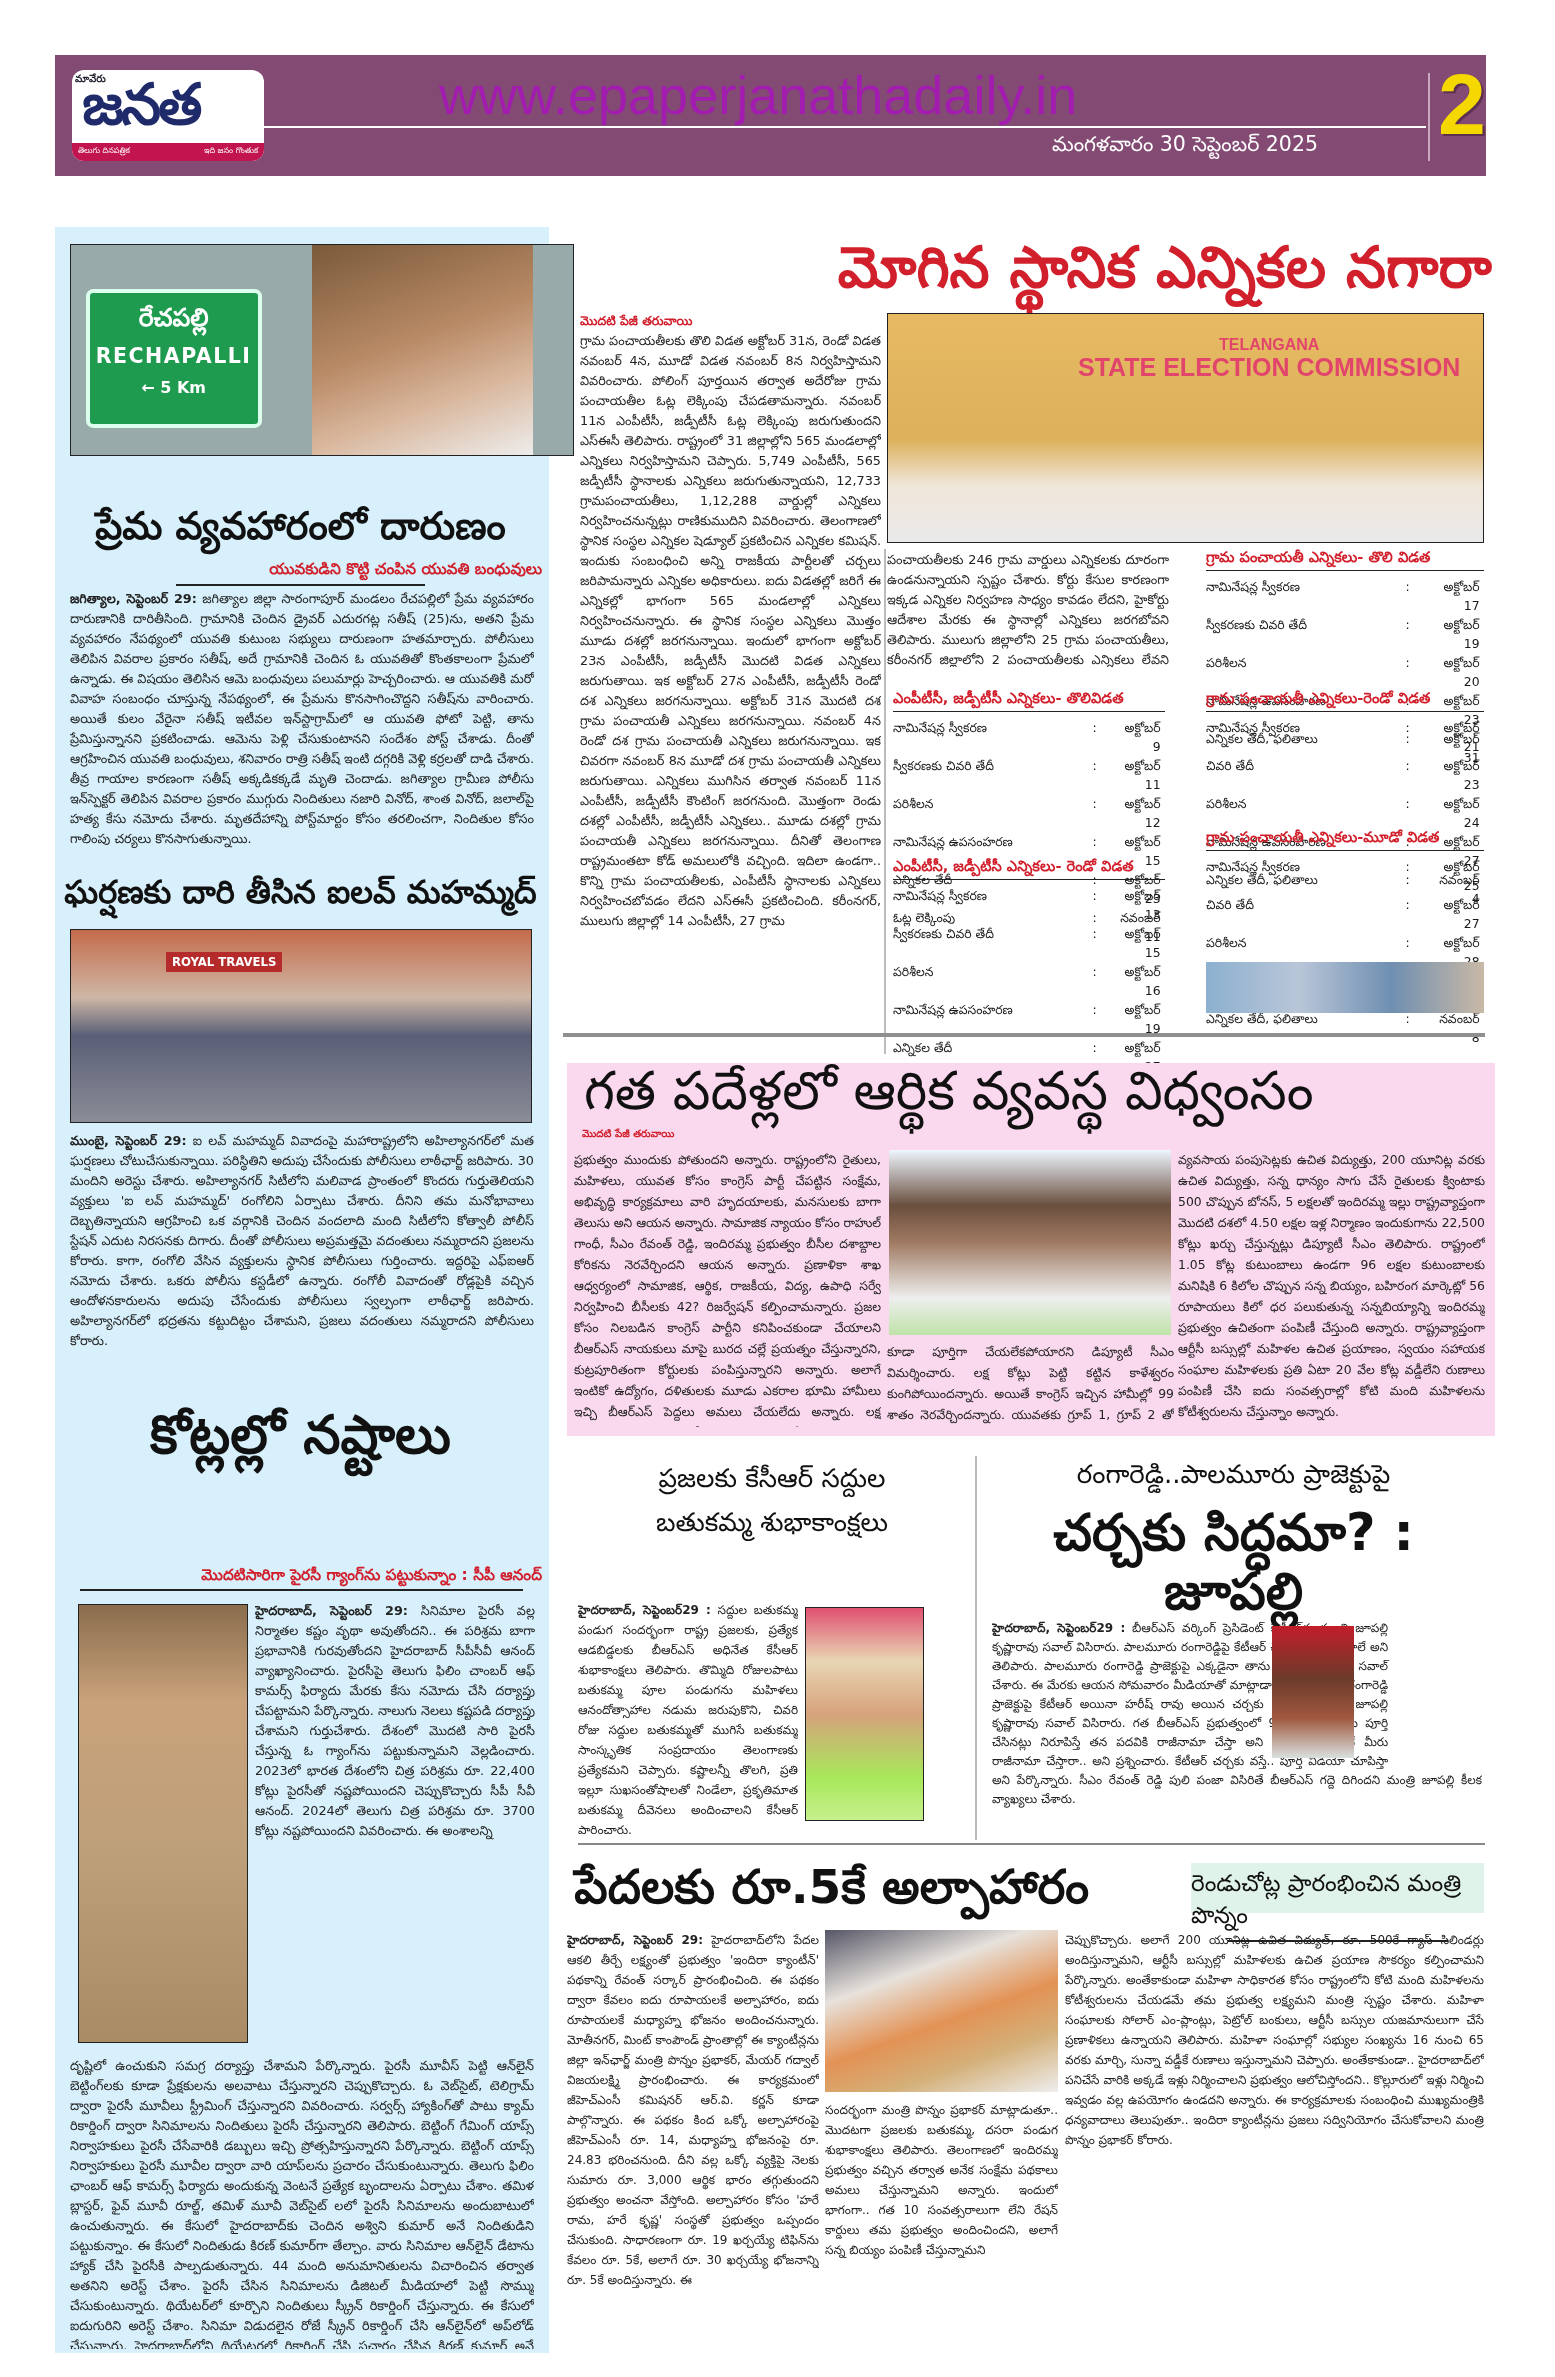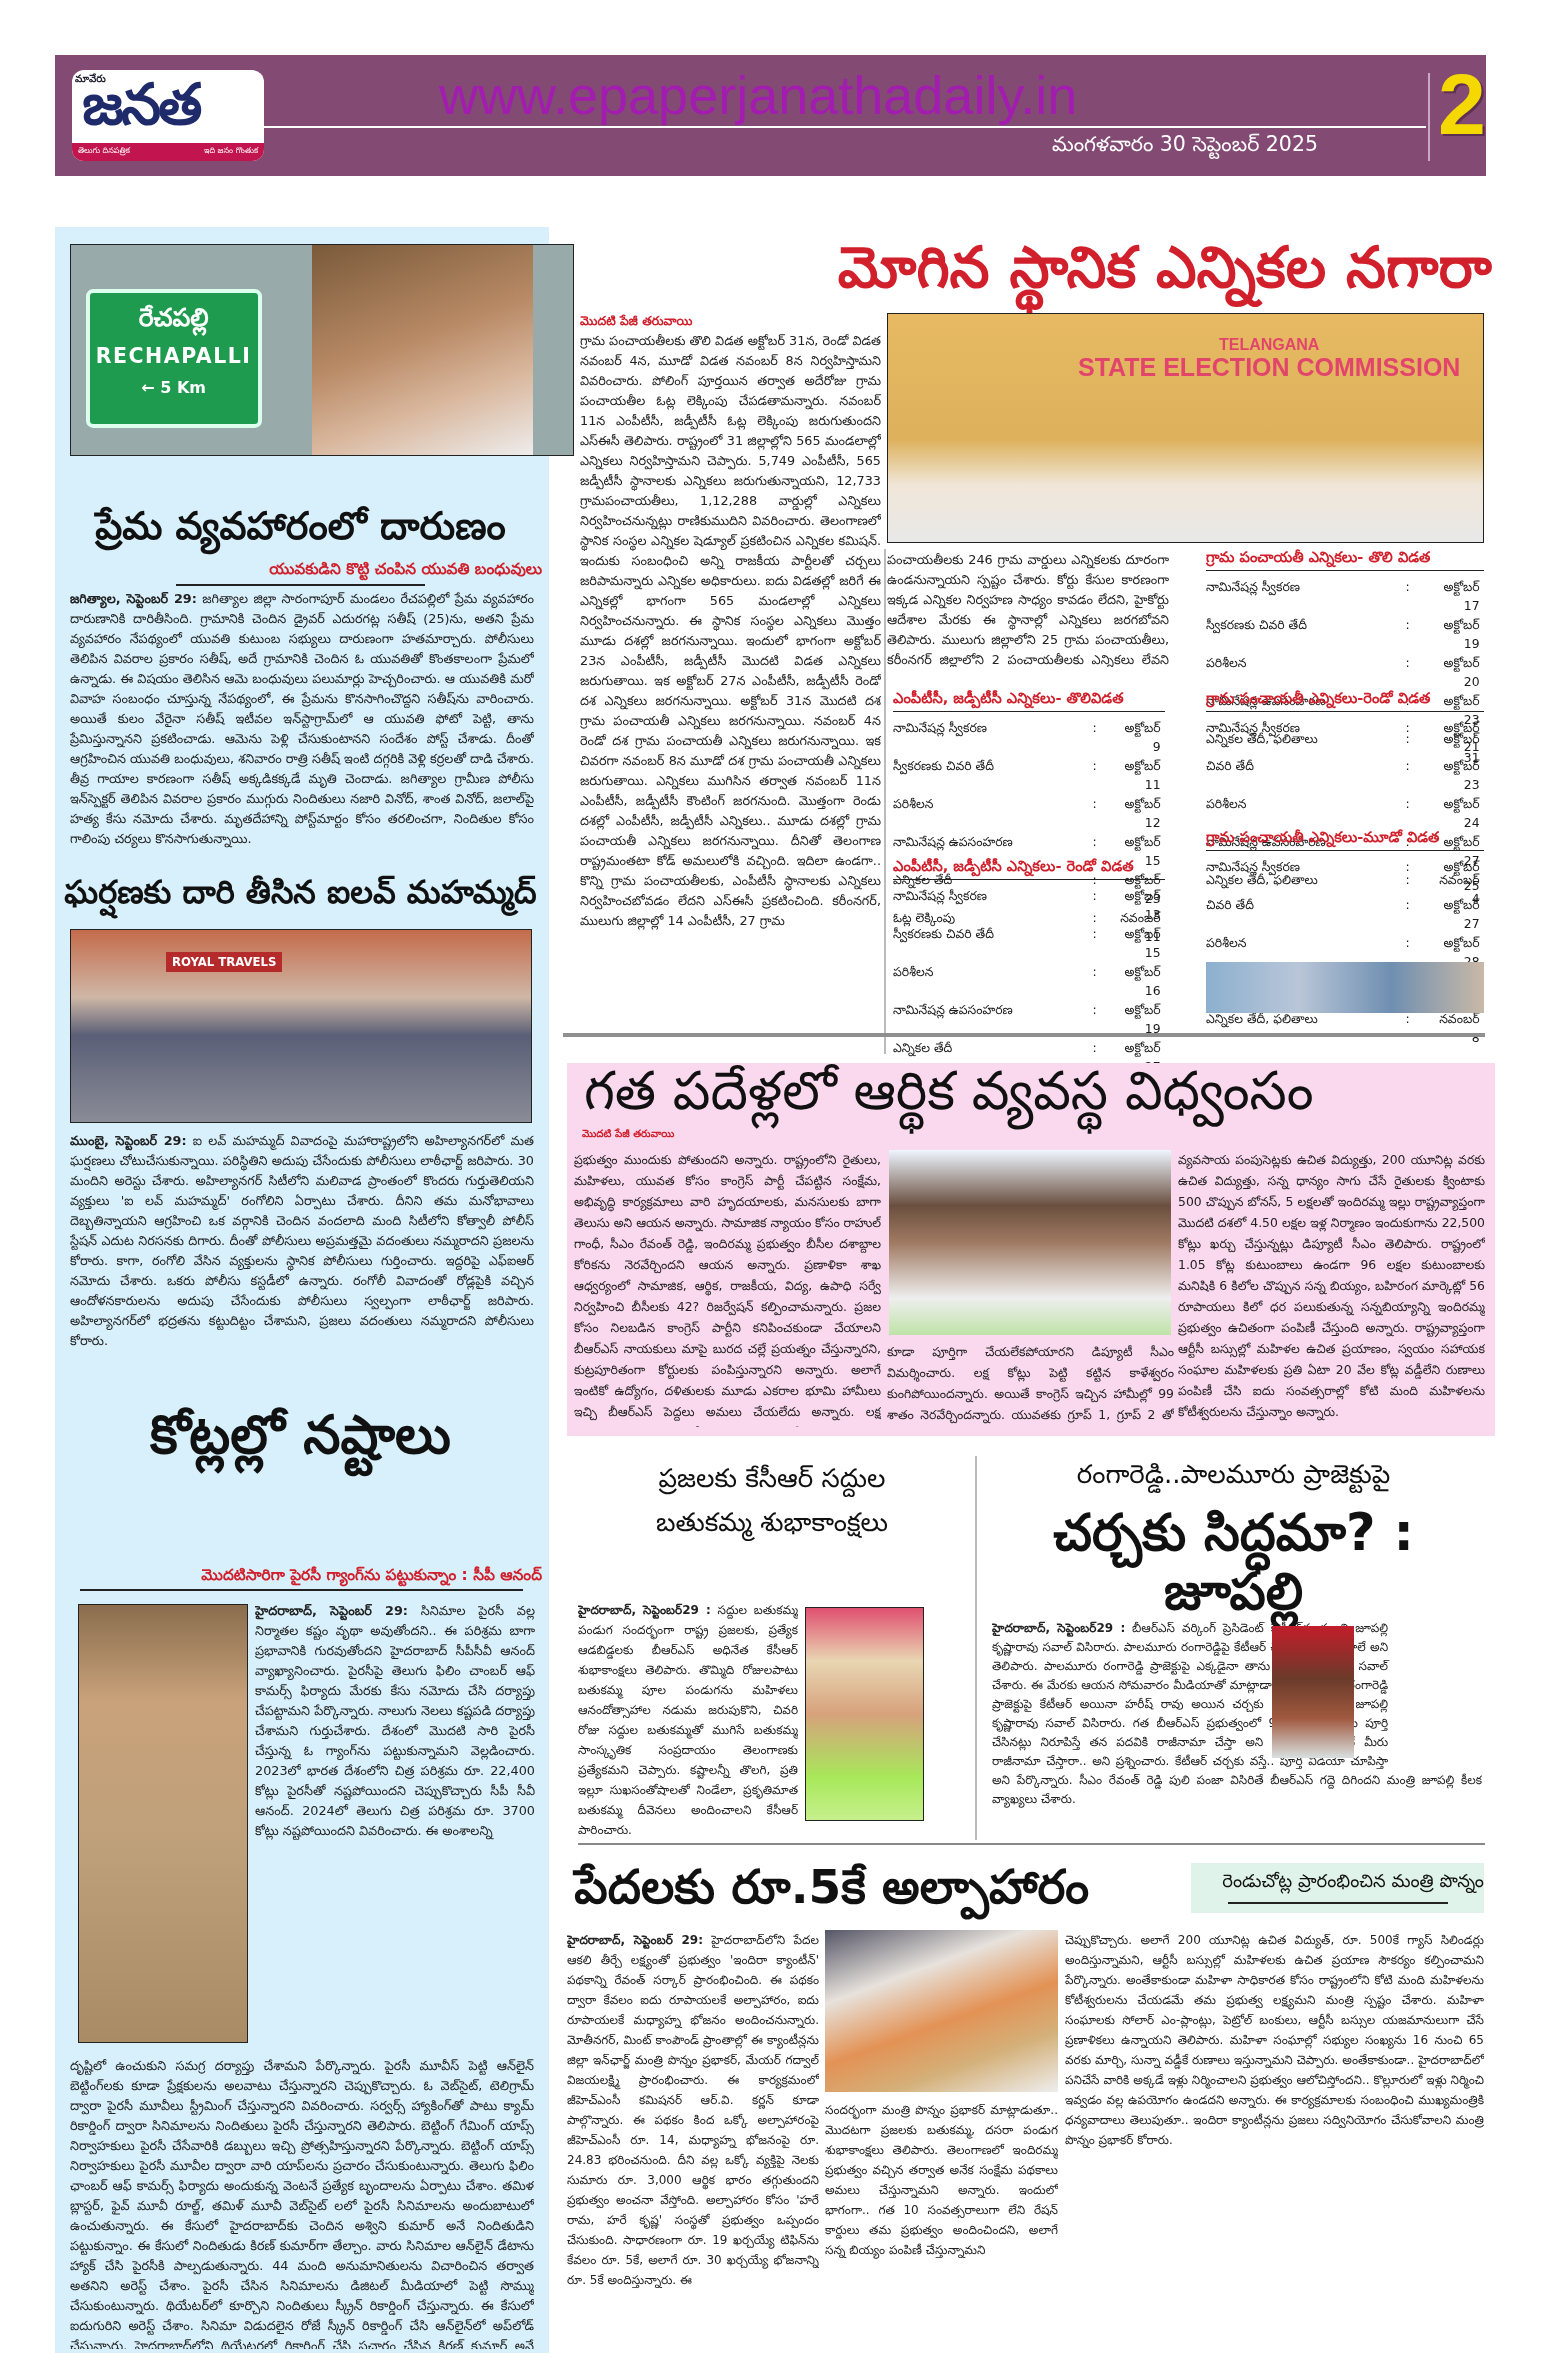--- a/index.html
+++ b/index.html
@@ -305,21 +305,21 @@
 <div class="abs body" style="left:992px;top:1619px;width:490px;height:205px;overflow:hidden;font-size:12px;line-height:19px">
   <div style="float:right;width:88px;height:136px;margin-left:5.9px"></div>
   <b>హైదరాబాద్, సెప్టెంబర్29 :</b>
   <span>బీఆర్ఎస్ వర్కింగ్ ప్రెసిడెంట్ కేటీఆర్‌కు మంత్రి జూపల్లి కృష్ణారావు సవాల్ విసిరారు. పాలమూరు రంగారెడ్డిపై కేటీఆర్ చెప్పినవన్నీ అబద్ధాలే అని తెలిపారు. పాలమూరు రంగారెడ్డి ప్రాజెక్టుపై ఎక్కడైనా తాను చర్చకు సిద్ధమని సవాల్ చేశారు. ఈ మేరకు ఆయన సోమవారం మీడియాతో మాట్లాడారు. పాలమూరు రంగారెడ్డి ప్రాజెక్టుపై కేటీఆర్ అయినా హరీష్ రావు అయిన చర్చకు రావాలని మంత్రి జూపల్లి కృష్ణారావు సవాల్ విసిరారు. గత బీఆర్ఎస్ ప్రభుత్వంలో 90 శాతం పనులు పూర్తి చేసినట్లు నిరూపిస్తే తన పదవికి రాజీనామా చేస్తా అని అన్నారు. లేదంటే మీరు రాజీనామా చేస్తారా.. అని ప్రశ్నించారు. కేటీఆర్ చర్చకు వస్తే.. పూర్తి వీడియో చూపిస్తా అని పేర్కొన్నారు. సీఎం రేవంత్ రెడ్డి పులి పంజా విసిరితే బీఆర్ఎస్ గద్దె దిగిందని మంత్రి జూపల్లి కీలక వ్యాఖ్యలు చేశారు.</span>
 </div>
 <div class="abs photo-jup"></div>
 <div class="abs rule" style="left:578px;top:1843px;width:907px;background:#888"></div>
 
 <div class="abs h-black" style="left:567px;top:1860px;width:622px;font-size:47px;text-align:left;padding-left:7.3px">పేదలకు రూ.5కే అల్పాహారం</div>
 <div class="abs subbox">
-  <div style="font-size:18px;text-align:right;padding-top:7.3px;color:#111">రెండుచోట్ల ప్రారంభించిన మంత్రి పొన్నం</div>
+  <div style="font-size:23px;text-align:left;padding-top:7.3px;color:#111">రెండుచోట్ల ప్రారంభించిన మంత్రి పొన్నం</div>
   <div class="rule" style="width:220px;margin:5.9px auto 0"></div>
 </div>
 <div class="abs body" style="left:567px;top:1930px;width:252px;height:417px;overflow:hidden;font-size:12px;line-height:20px">
   <b>హైదరాబాద్, సెప్టెంబర్ 29:</b>
   <span>హైదరాబాద్‌లోని పేదల ఆకలి తీర్చే లక్ష్యంతో ప్రభుత్వం 'ఇందిరా క్యాంటీన్' పథకాన్ని రేవంత్ సర్కార్ ప్రారంభించింది. ఈ పథకం ద్వారా కేవలం ఐదు రూపాయలకే అల్పాహారం, ఐదు రూపాయలకే మధ్యాహ్న భోజనం అందించనున్నారు. మోతీనగర్, మింట్ కాంపౌండ్ ప్రాంతాల్లో ఈ క్యాంటీన్లను జిల్లా ఇన్‌ఛార్జ్ మంత్రి పొన్నం ప్రభాకర్, మేయర్ గద్వాల్ విజయలక్ష్మి ప్రారంభించారు. ఈ కార్యక్రమంలో జీహెచ్ఎంసీ కమిషనర్ ఆర్.వి. కర్ణన్ కూడా పాల్గొన్నారు. ఈ పథకం కింద ఒక్కో అల్పాహారంపై జీహెచ్ఎంసీ రూ. 14, మధ్యాహ్న భోజనంపై రూ. 24.83 భరించనుంది. దీని వల్ల ఒక్కో వ్యక్తిపై నెలకు సుమారు రూ. 3,000 ఆర్థిక భారం తగ్గుతుందని ప్రభుత్వం అంచనా వేస్తోంది. అల్పాహారం కోసం 'హరే రామ, హరే కృష్ణ' సంస్థతో ప్రభుత్వం ఒప్పందం చేసుకుంది. సాధారణంగా రూ. 19 ఖర్చయ్యే టిఫిన్‌ను కేవలం రూ. 5కే, అలాగే రూ. 30 ఖర్చయ్యే భోజనాన్ని రూ. 5కే అందిస్తున్నారు. ఈ</span>
 </div>
 <div class="abs ph photo-canteen" style="border:none"></div>
 <div class="abs body" style="left:825px;top:2100px;width:233px;height:249px;overflow:hidden;font-size:12px;line-height:20px">సందర్భంగా మంత్రి పొన్నం ప్రభాకర్ మాట్లాడుతూ.. మొదటగా ప్రజలకు బతుకమ్మ, దసరా పండుగ శుభాకాంక్షలు తెలిపారు. తెలంగాణలో ఇందిరమ్మ ప్రభుత్వం వచ్చిన తర్వాత అనేక సంక్షేమ పథకాలు అమలు చేస్తున్నామని అన్నారు. ఇందులో భాగంగా.. గత 10 సంవత్సరాలుగా లేని రేషన్ కార్డులు తమ ప్రభుత్వం అందించిందని, అలాగే సన్న బియ్యం పంపిణీ చేస్తున్నామని</div>
 <div class="abs body" style="left:1065px;top:1930px;width:419px;height:417px;overflow:hidden;font-size:12px;line-height:20px">చెప్పుకొచ్చారు. అలాగే 200 యూనిట్ల ఉచిత విద్యుత్, రూ. 500కే గ్యాస్ సిలిండర్లు అందిస్తున్నామని, ఆర్టీసీ బస్సుల్లో మహిళలకు ఉచిత ప్రయాణ సౌకర్యం కల్పించామని పేర్కొన్నారు. అంతేకాకుండా మహిళా సాధికారత కోసం రాష్ట్రంలోని కోటి మంది మహిళలను కోటీశ్వరులను చేయడమే తమ ప్రభుత్వ లక్ష్యమని మంత్రి స్పష్టం చేశారు. మహిళా సంఘాలకు సోలార్ ఎం-ప్లాంట్లు, పెట్రోల్ బంకులు, ఆర్టీసీ బస్సుల యజమానులుగా చేసే ప్రణాళికలు ఉన్నాయని తెలిపారు. మహిళా సంఘాల్లో సభ్యుల సంఖ్యను 16 నుంచి 65 వరకు మార్చి, సున్నా వడ్డీకే రుణాలు ఇస్తున్నామని చెప్పారు. అంతేకాకుండా.. హైదరాబాద్‌లో పనిచేసే వారికి అక్కడే ఇళ్లు నిర్మించాలని ప్రభుత్వం ఆలోచిస్తోందని.. కొల్లూరులో ఇళ్లు నిర్మించి ఇవ్వడం వల్ల ఉపయోగం ఉండదని అన్నారు. ఈ కార్యక్రమాలకు సంబంధించి ముఖ్యమంత్రికి ధన్యవాదాలు తెలుపుతూ.. ఇందిరా క్యాంటీన్లను ప్రజలు సద్వినియోగం చేసుకోవాలని మంత్రి పొన్నం ప్రభాకర్ కోరారు.</div>
 

